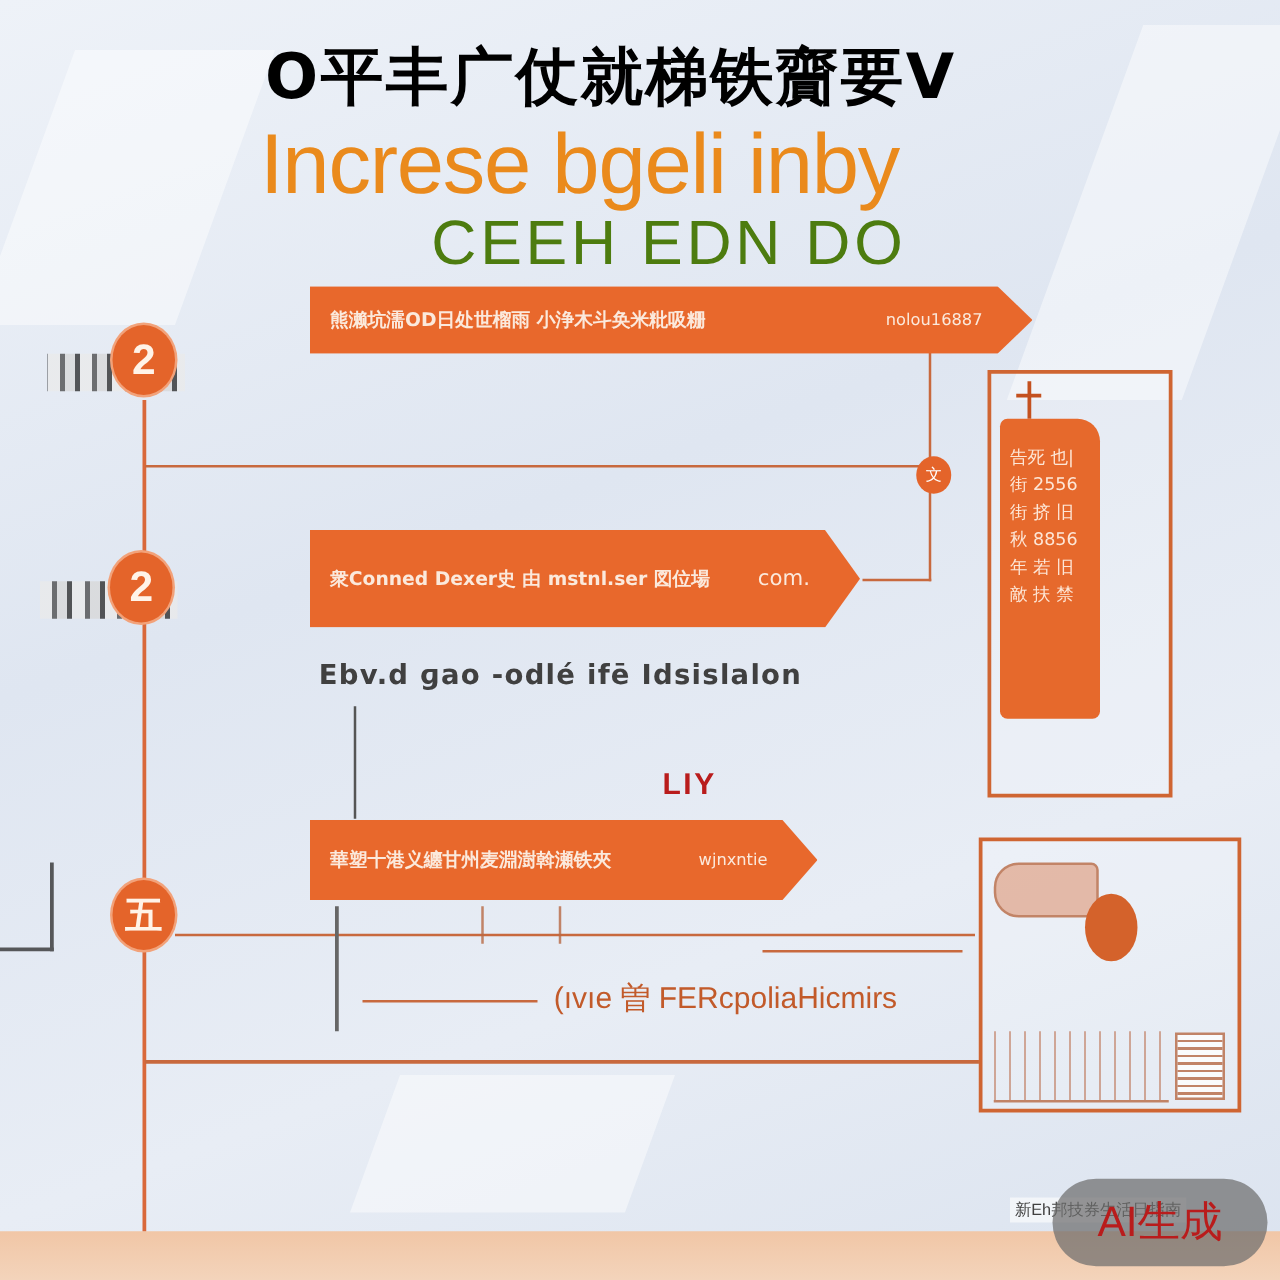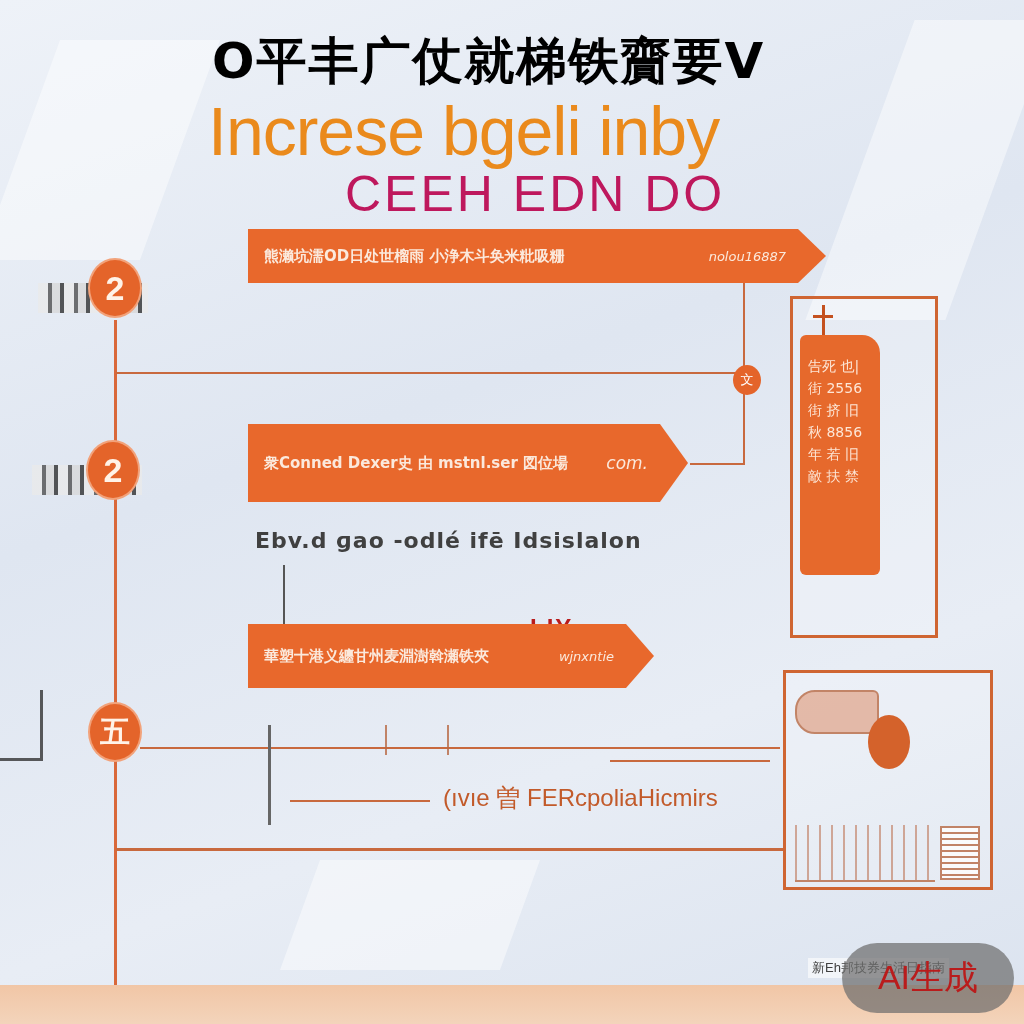--- a/index.html
+++ b/index.html
@@ -17,31 +17,31 @@
     position:absolute; left:212px; top:28px; width:600px; text-align:left;
     font-family:"DejaVu Sans", sans-serif; font-weight:bold; font-size:50px;
     color:#000000; letter-spacing:2px; white-space:nowrap;
   }
   .title-en {
     position:absolute; left:208px; top:92px; white-space:nowrap;
     font-weight:normal; font-size:68px; color:#ea8a1c; letter-spacing:-1px;
   }
   .title-sub {
     position:absolute; left:345px; top:165px; white-space:nowrap;
-    font-size:50px; color:#be185d; letter-spacing:3px;
+    font-size:50px; color:#4d7c0f; letter-spacing:3px;
   }
   .line { position:absolute; background:#d9683a; }
   .line.thin { background:#c8693e; }
   .banner {
     position:absolute; height:54px; background:#e8682c; color:#fbe9dc;
     display:flex; align-items:center; padding-left:16px; box-sizing:border-box;
     clip-path:polygon(0 0, calc(100% - 28px) 0, 100% 50%, calc(100% - 28px) 100%, 0 100%);
     font-family:"DejaVu Sans", sans-serif; font-size:15px; font-weight:bold; white-space:nowrap;gap:10px;
   }
-  .banner .tail { margin-left:auto; margin-right:40px; font-weight:normal; font-size:13px;font-style:italic; }
+  .banner .tail { margin-left:auto; margin-right:40px; font-weight:normal; font-size:13px; }
   .banner.b2 { height:78px; }
   .banner.b2 .tail { font-size:17px; }
   .step {
     position:absolute; width:50px; height:56px; border-radius:50%;
     background:#e4642a; color:#fff3e8; font-weight:bold; font-size:34px;
     display:flex; align-items:center; justify-content:center;
     box-shadow:0 0 0 2px #f2a27a;
   }
   .tab-deco {
     position:absolute; width:110px; height:30px;
@@ -130,21 +130,21 @@
   <span class="tail">com.</span>
 </div>
 
 <div class="label-orange" style="left:255px;top:528px;">Ebv.d ɡao -odlé ifē Idsislalon</div>
 <div class="label-faded" style="left:530px;top:572px;">LIY</div>
 
 <div class="sketch" style="left:0px;top:690px;width:40px;height:68px;border-color:#333;border-width:0 3px 3px 0;"></div>
 <div class="step" style="left:90px;top:704px;font-size:30px;">
   <span>五</span>
 </div>
-<div class="banner" style="left:248px;top:624px;width:406px;height:64px;">
+<div class="banner" style="left:248px;top:656px;width:406px;height:64px;">
   <span>華塑十港义纏甘州麦淵澍斡瀬铁夾</span>
   <span class="tail">wjnxntie</span>
 </div>
 
 <div class="label-mid" style="left:443px;top:782px;">(ıvıe 曽 FERcpoliaHicmirs</div>
 <div class="sketch" style="left:385px;top:725px;width:60px;height:30px;border-width:0 2px;"></div>
 
 <div class="panel" style="left:790px;top:296px;width:148px;height:342px;"></div>
 <div class="scroll-cross"></div>
 <div class="scroll">

